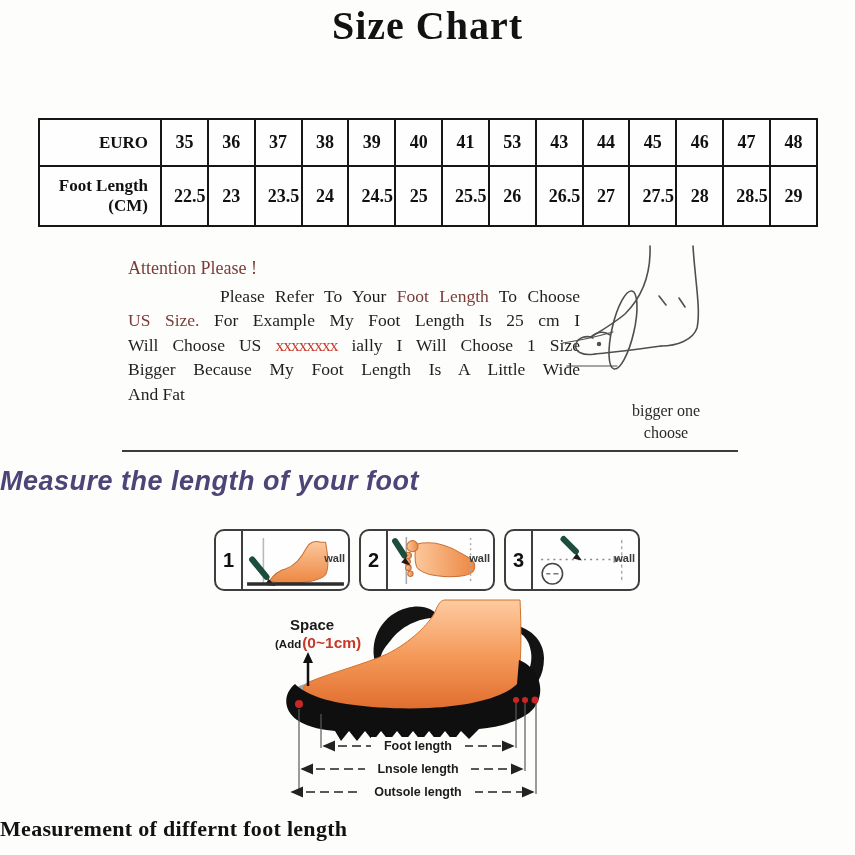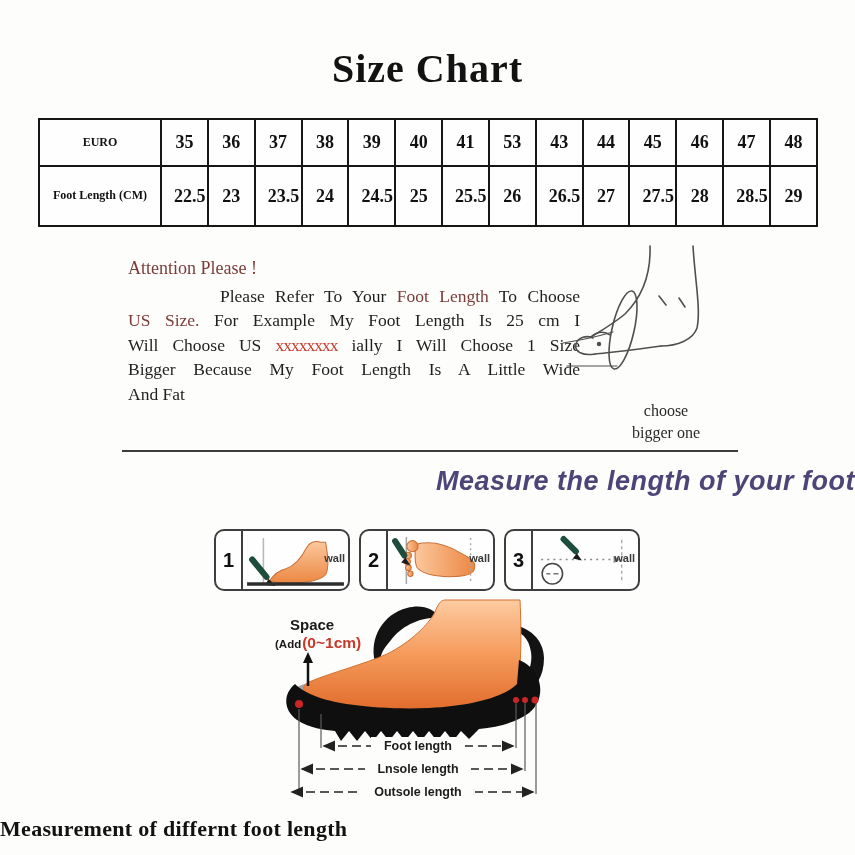--- a/index.html
+++ b/index.html
@@ -1,47 +1,47 @@
 <!DOCTYPE html>
 <html style="--accent-maroon: #7a3c38; --accent-red: #c8392a; --heading-purple: #4d4578; --foot-skin: #f29b5a; --pencil-green: #1d4d3b; --shoe-black: #0f0f0f; --insole-gray: #a5a5a5; --dot-red: #c92727;"><head>
 <meta charset="utf-8">
 <style>
   html,body{margin:0;padding:0;background:#fff;}
   #page{position:relative;width:855px;height:855px;background:#fdfdfc;overflow:hidden;
         font-family:"Liberation Serif",serif;color:#171717;}
   .title{position:absolute;top:2px;left:0;right:0;text-align:center;
-         font:bold 40px "Liberation Serif",serif;letter-spacing:1px;color:#121212;margin-top:43px;}
+         font:bold 40px "Liberation Serif",serif;letter-spacing:1px;color:#121212;}
   .subtitle{position:absolute;top:63px;left:0;right:0;text-align:center;
             font:bold 19px "Liberation Serif",serif;color:#1c1c1c;}
   .subtitle .accent{color:var(--accent-maroon,#7a3c38);}
 
   
   .size-table{position:absolute;left:38px;top:118px;width:780px;border-collapse:collapse;
               table-layout:fixed;}
   .size-table th,.size-table td{border:2px solid #161616;text-align:center;vertical-align:middle;
               font:bold 18px "Liberation Serif",serif;color:#111;padding:12px;background:#fefefe;}
-  .size-table .rowhead{width:96px;font-size:12px;line-height:1.15;padding:0 12px;}
+  .size-table .rowhead{width:96px;font-size:17px;line-height:1.15;padding:0 12px;text-align:right;}
   .size-table tr:first-child{height:46px;}
   .size-table tr:last-child{height:60px;}
 
   
   .attention{position:absolute;left:128px;top:256px;width:452px;
              font:17.5px/24.5px "Liberation Serif",serif;color:#1f1f1f;}
   .att-heading{color:var(--accent-maroon,#7a4545);font-size:18px;margin-bottom:3px;}
   .just{text-align:justify;text-align-last:justify;}
   .first-line span:first-child{padding-left:92px;}
   .maroon{color:var(--accent-maroon,#8a4040);}
   .xxx{color:var(--accent-red,#c8392a);letter-spacing:-1px;}
 
   .foot-sketch{position:absolute;left:555px;top:240px;}
   .choose-note{position:absolute;left:596px;top:400px;width:140px;text-align:center;
                font:16px/22px "Liberation Serif",serif;color:#2a2a2a;}
   .divider{position:absolute;left:122px;top:450px;width:616px;height:2px;background:#3c3c3c;}
 
-  .purple-heading{position:absolute;top:466px;left:0;right:0;text-align:right;
+  .purple-heading{position:absolute;top:466px;left:0;right:0;text-align:left;
        font:bold italic 27px "Liberation Sans",sans-serif;color:var(--heading-purple,#4d4578);
        letter-spacing:.5px;}
 
   
   .panels{position:absolute;left:214px;top:529px;display:flex;gap:9px;}
   .panel{width:136px;height:62px;border:2.5px solid #3e3e3e;border-radius:10px;background:#fefefe;
          display:flex;box-sizing:border-box;overflow:hidden;}
   .panel-num{width:25px;border-right:2px solid #3e3e3e;display:flex;align-items:center;
          justify-content:center;font:bold 20px "Liberation Sans",sans-serif;color:#111;}
   .panel-body{position:relative;flex:1;border-radius:28px;}
@@ -129,22 +129,22 @@
       <path d="M95,6 C96,34 88,56 70,74 C58,84 44,92 36,97"></path>
       <path d="M104,56 l7,9 M124,58 l6,9"></path>
       <ellipse cx="68" cy="90" rx="11" ry="40" transform="rotate(13 68 90)"></ellipse>
       <path d="M8,103 C28,100 44,96 58,92" stroke-width="1.2"></path>
       <path d="M12,126 L62,126" stroke-width="1.2"></path>
       <circle cx="44" cy="104" r="1.4" fill="#4f4f4f"></circle>
     </g>
   </svg>
 
   <div class="choose-note">
+    <div>bigger one</div>
     <div>choose</div>
-    <div>bigger one</div>
   </div>
 
   <div class="divider"></div>
 
   <div class="purple-heading">Measure the length of your foot</div>
 
   <div class="panels">
 
     <div class="panel">
       <div class="panel-num">1</div>

